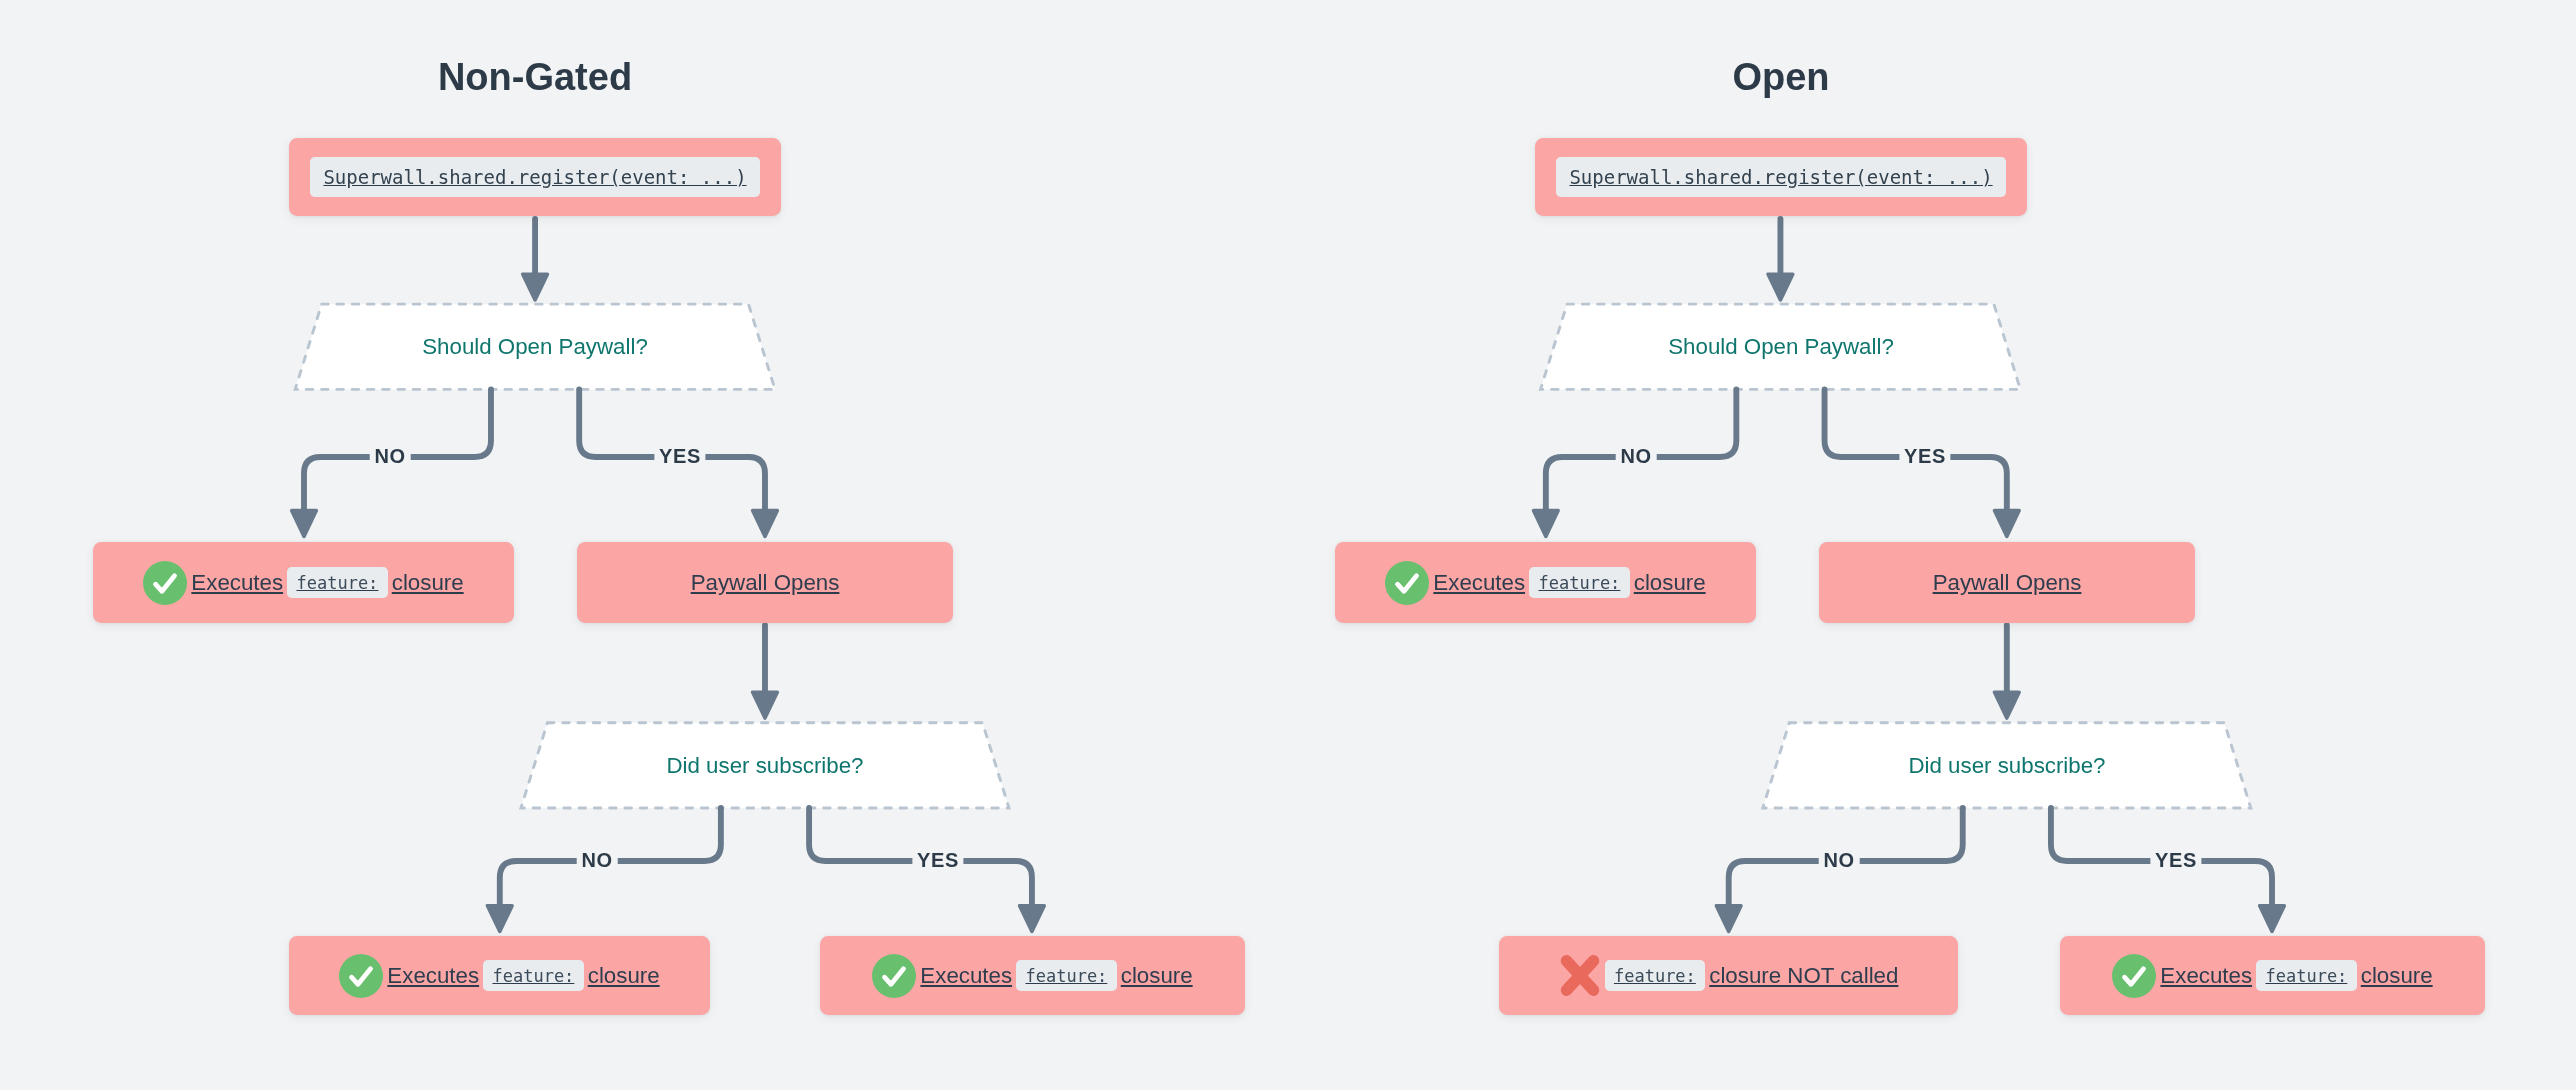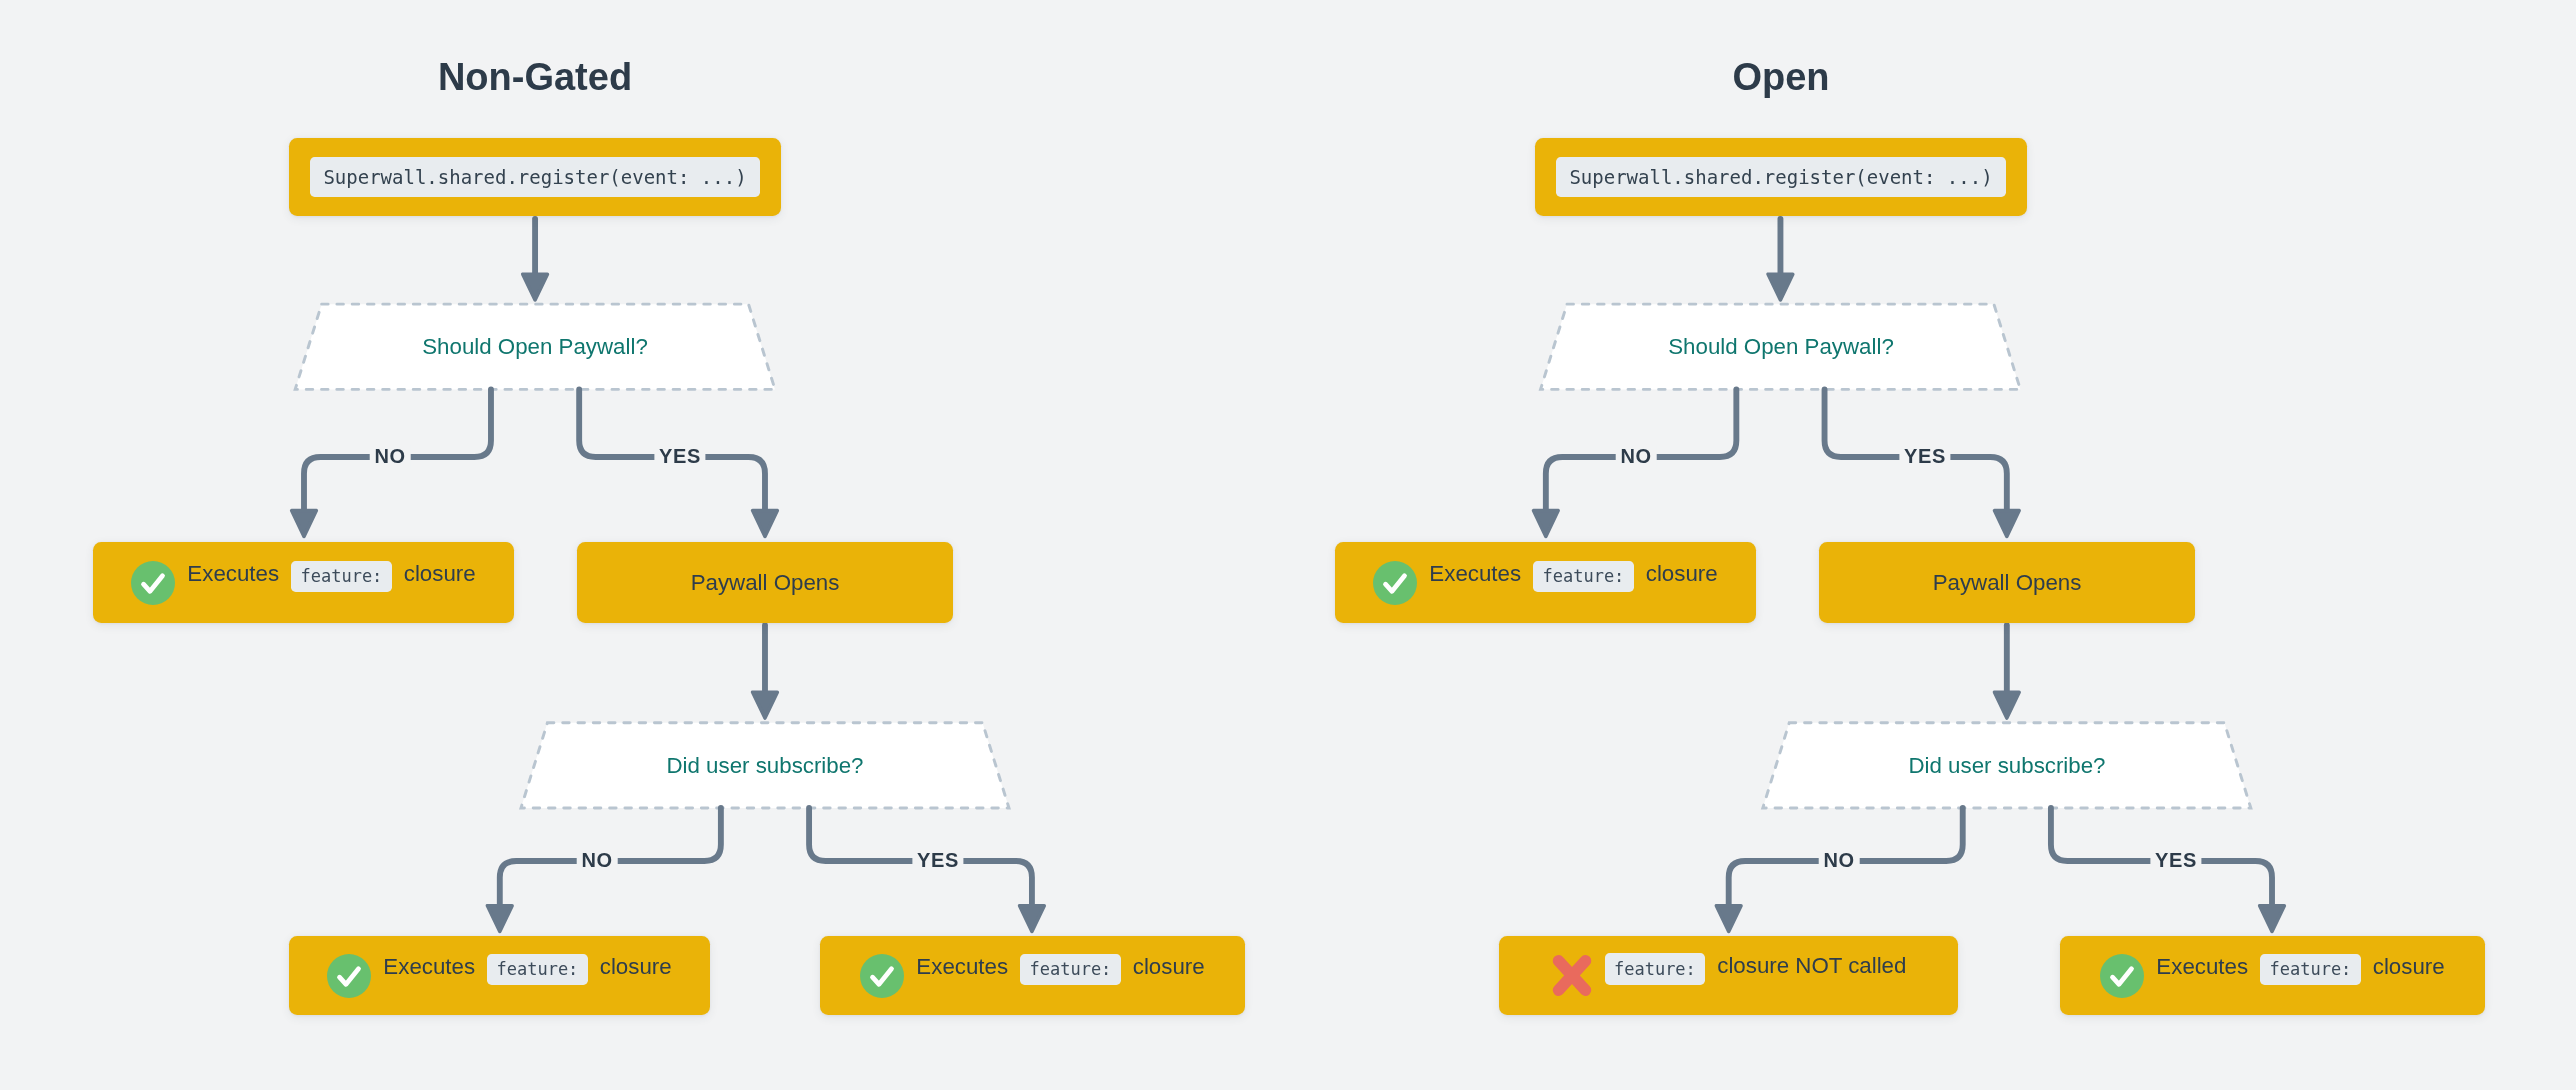--- a/index.html
+++ b/index.html
@@ -14,32 +14,32 @@
   .stage{position:absolute;left:0;top:0;width:2416px;height:1091px;}
   svg.connectors{position:absolute;left:0;top:0;}
   .edge{fill:none;stroke:#68798b;stroke-width:10;stroke-linecap:round;}
   .arrowhead{fill:#68798b;stroke:#68798b;stroke-width:6;stroke-linejoin:round;}
   .trapezoid{fill:#ffffff;stroke:#b9c5d0;stroke-width:5;stroke-dasharray:11 15;stroke-linecap:round;}
   .col-title{
     position:absolute;text-align:center;
     font-size:38px;font-weight:700;color:#2d3b49;letter-spacing:0;
   }
   .box{
-    position:absolute;background:#eab308;border-radius:8.2px;
+    position:absolute;background:#fca5a5;border-radius:8.2px;
     box-shadow:0 2.9px 9.4px rgba(45,59,73,0.08), 0 0.6px 2.4px rgba(45,59,73,0.06);
-    display:flex;align-items:center;justify-content:center;
+    display:flex;align-items:center;justify-content:center;text-decoration:underline;
   }
   .node-text{font-size:22.3px;color:#2e3d4d;}
   .code-chip{
     font-family:"DejaVu Sans Mono", monospace;
     font-size:19px;color:#33424f;
     background:#e8ecef;border-radius:4.7px;padding:9.4px 13px;
     white-space:nowrap;
   }
-  .result-row{display:flex;align-items:flex-start;gap:12px;}
+  .result-row{display:flex;align-items:center;gap:4px;}
   .inline-chip{
     font-family:"DejaVu Sans Mono", monospace;
     font-size:17px;color:#3c4b5a;
     background:#e8ecef;border-radius:4.7px;padding:5.9px 9.4px;
     white-space:nowrap;
   }
   .icon-wrap{display:flex;align-items:center;justify-content:center;}
   .decision-label{
     position:absolute;display:flex;align-items:center;justify-content:center;
     font-size:22.3px;color:#0f766e;text-align:center;

